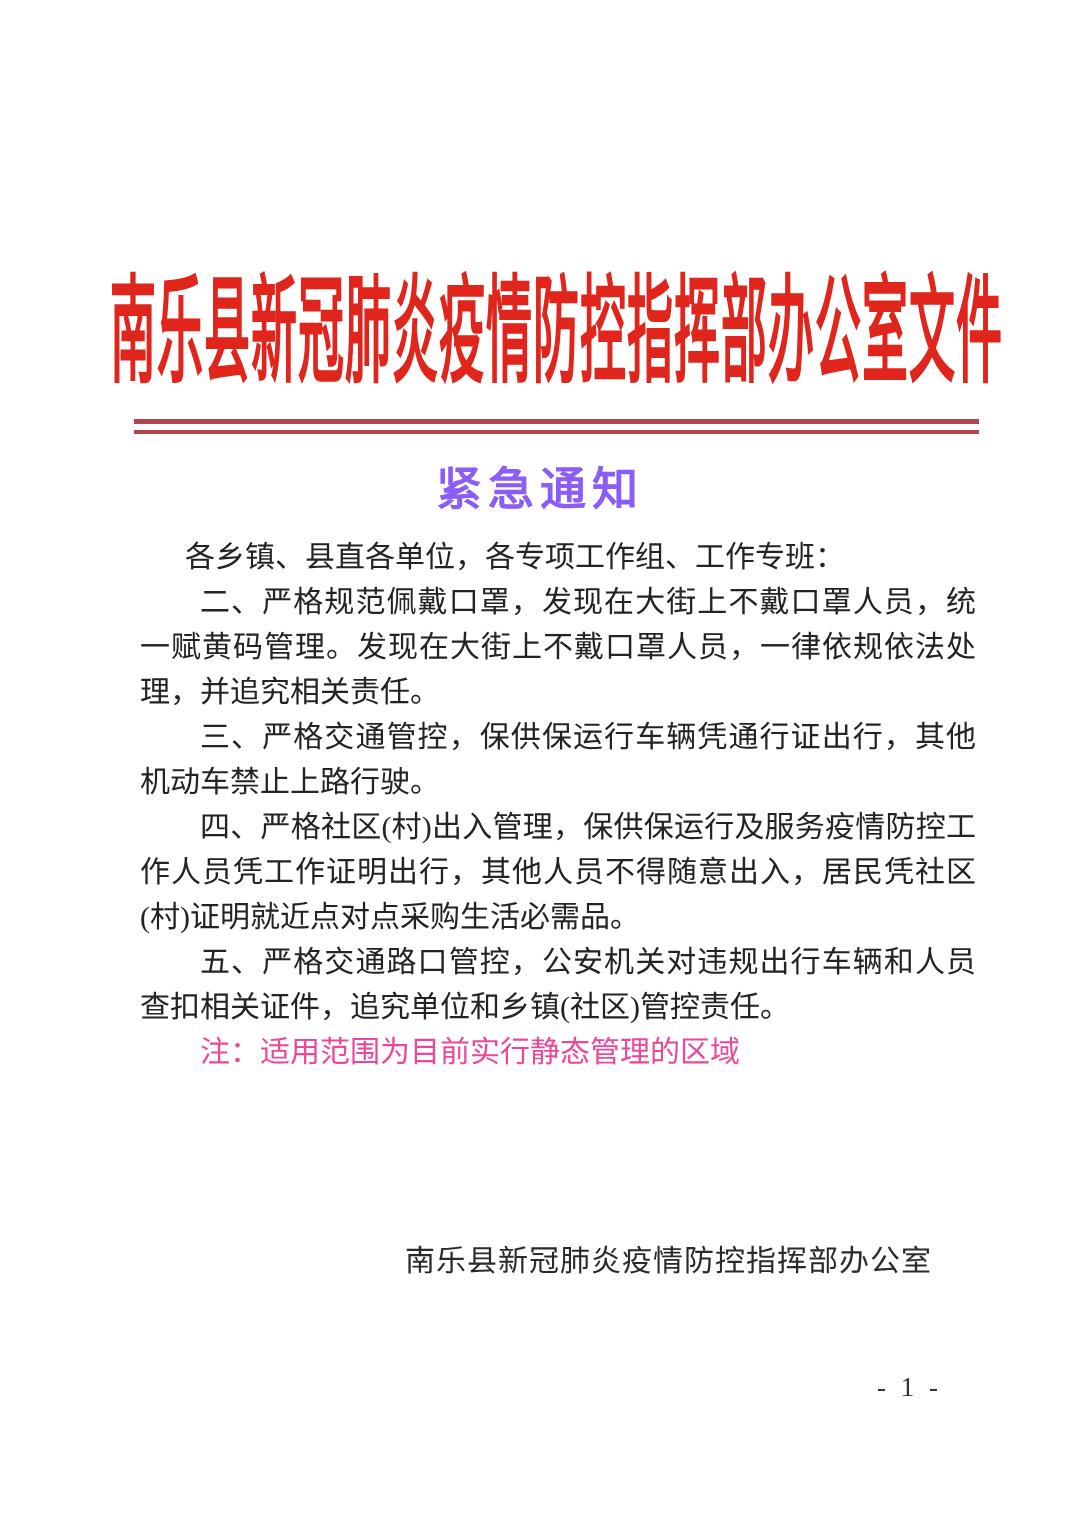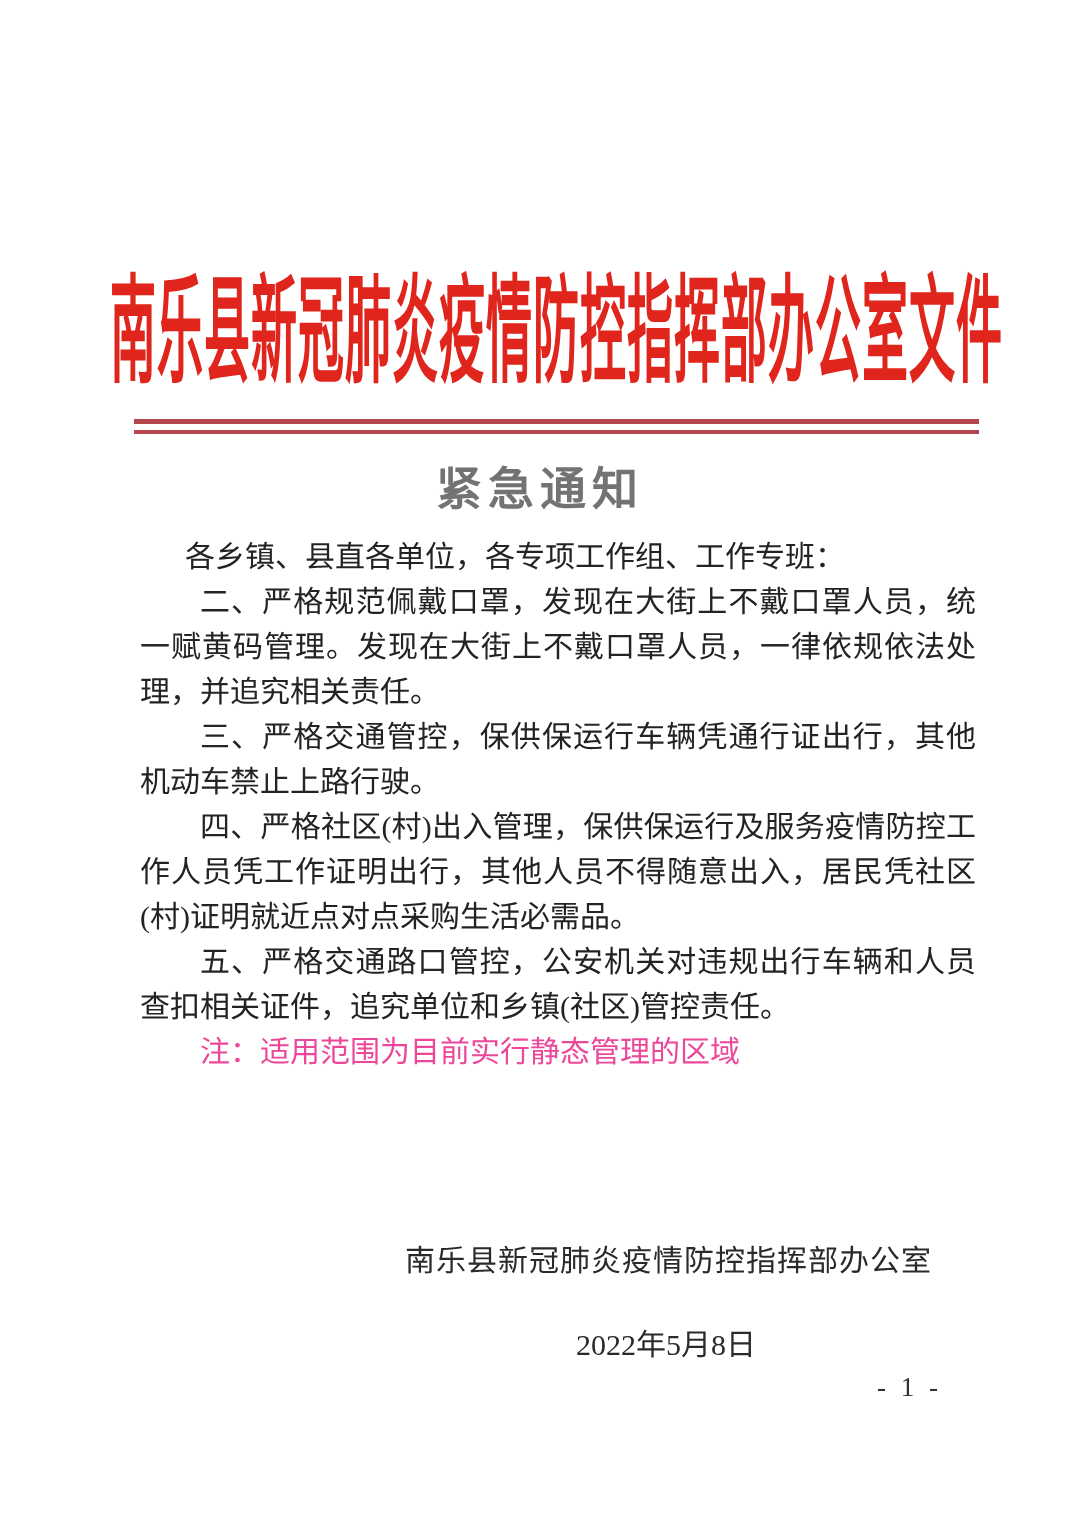--- a/index.html
+++ b/index.html
@@ -46,21 +46,21 @@
   
   .doc-title {
     position: absolute;
     top: 452px;
     left: 0;
     width: 100%;
     text-align: center;
     font-size: 46px;
     font-weight: bold;
     letter-spacing: 6px;
-    color: #737373;
+    color: #8b5cf6;
   }
 
   
   .body-text {
     position: absolute;
     top: 534px;
     left: 140px;
     width: 836px;
     font-size: 30px;
     line-height: 45px;
@@ -121,17 +121,16 @@
     <p class="salutation">各乡镇、县直各单位，各专项工作组、工作专班：</p>
     <p>二、严格规范佩戴口罩，发现在大街上不戴口罩人员，统一赋黄码管理。发现在大街上不戴口罩人员，一律依规依法处理，并追究相关责任。</p>
     <p>三、严格交通管控，保供保运行车辆凭通行证出行，其他机动车禁止上路行驶。</p>
     <p>四、严格社区(村)出入管理，保供保运行及服务疫情防控工作人员凭工作证明出行，其他人员不得随意出入，居民凭社区(村)证明就近点对点采购生活必需品。</p>
     <p>五、严格交通路口管控，公安机关对违规出行车辆和人员查扣相关证件，追究单位和乡镇(社区)管控责任。</p>
     <p class="note">注：适用范围为目前实行静态管理的区域</p>
   </main>
 
   <div class="signature">南乐县新冠肺炎疫情防控指挥部办公室</div>
 
-  <div class="sign-date">2022年5月8日</div>
 
   <div class="page-number">- 1 -</div>
 
 </div>
 
 </body></html>

